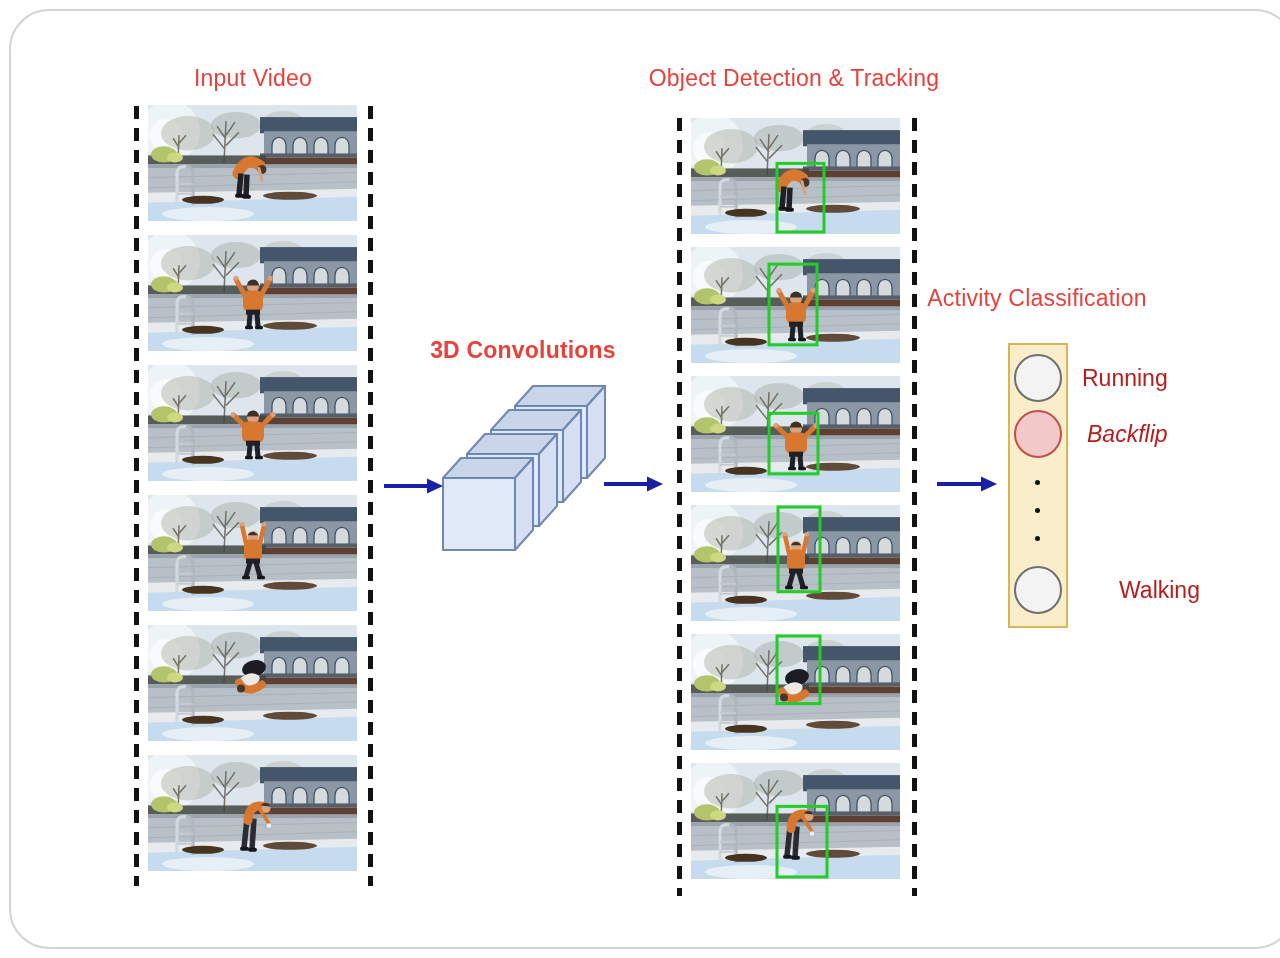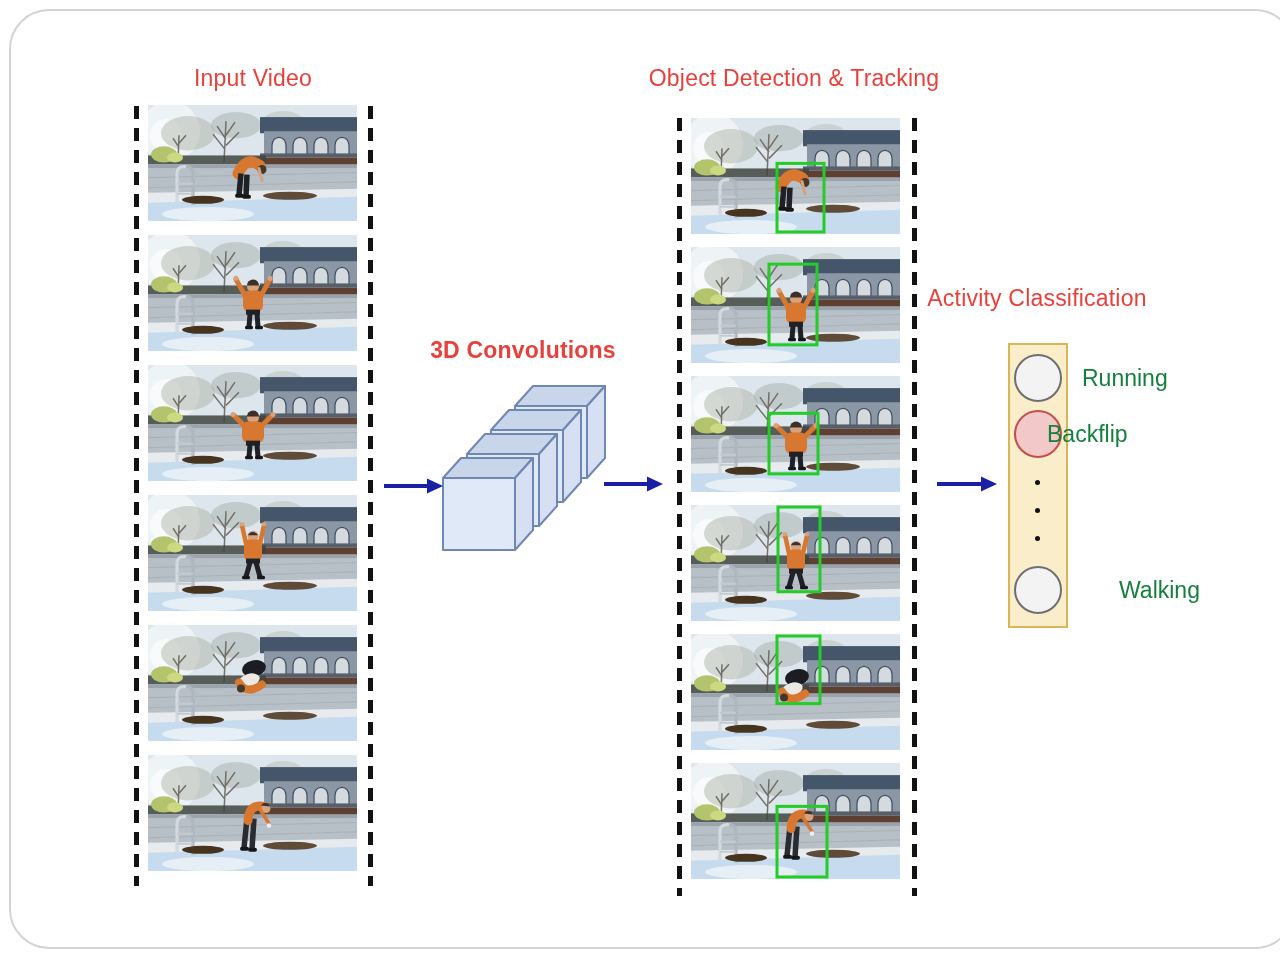--- a/index.html
+++ b/index.html
@@ -20,23 +20,23 @@
   .frame svg{display:block;width:100%;height:100%;}
   .overlay-svg{position:absolute;left:0;top:0;pointer-events:none;}
   .panel{position:absolute;left:1008px;top:343px;width:60px;height:285px;background:#faeeca;border:2.5px solid #d8b658;box-sizing:border-box;}
   .neuron{position:absolute;width:48px;height:48px;border-radius:50%;background:#f3f3f3;border:2.5px solid #6f6f6f;box-sizing:border-box;}
   .neuron.active{background:#f3c8c8;border-color:#c0504d;}
   .n-run{left:1014px;top:354px;}
   .n-back{left:1014px;top:410px;}
   .n-walk{left:1014px;top:566px;}
   .ellipsis-dot{position:absolute;width:5px;height:5px;border-radius:50%;background:#111;left:1035px;}
   .ed1{top:480px;} .ed2{top:508px;} .ed3{top:536px;}
-  .class-label{position:absolute;font-size:23px;line-height:30px;color:#15803d;white-space:nowrap;}
+  .class-label{position:absolute;font-size:23px;line-height:30px;color:#b91c1c;white-space:nowrap;}
   .l-run{left:1082px;top:363px;}
-  .l-back{left:1047px;top:419px;}
+  .l-back{left:1087px;top:419px;font-style:italic;}
   .l-walk{left:1078px;top:575px;margin-left:41px;}
 </style>
 </head>
 <body>
 
 <div class="canvas">
   <div class="card"></div>
 
   <div class="title t-input" style="color: rgb(232, 64, 58);">Input Video</div>
   <div class="title t-conv" style="color: rgb(232, 64, 58); font-weight: bold;">3D Convolutions</div>

